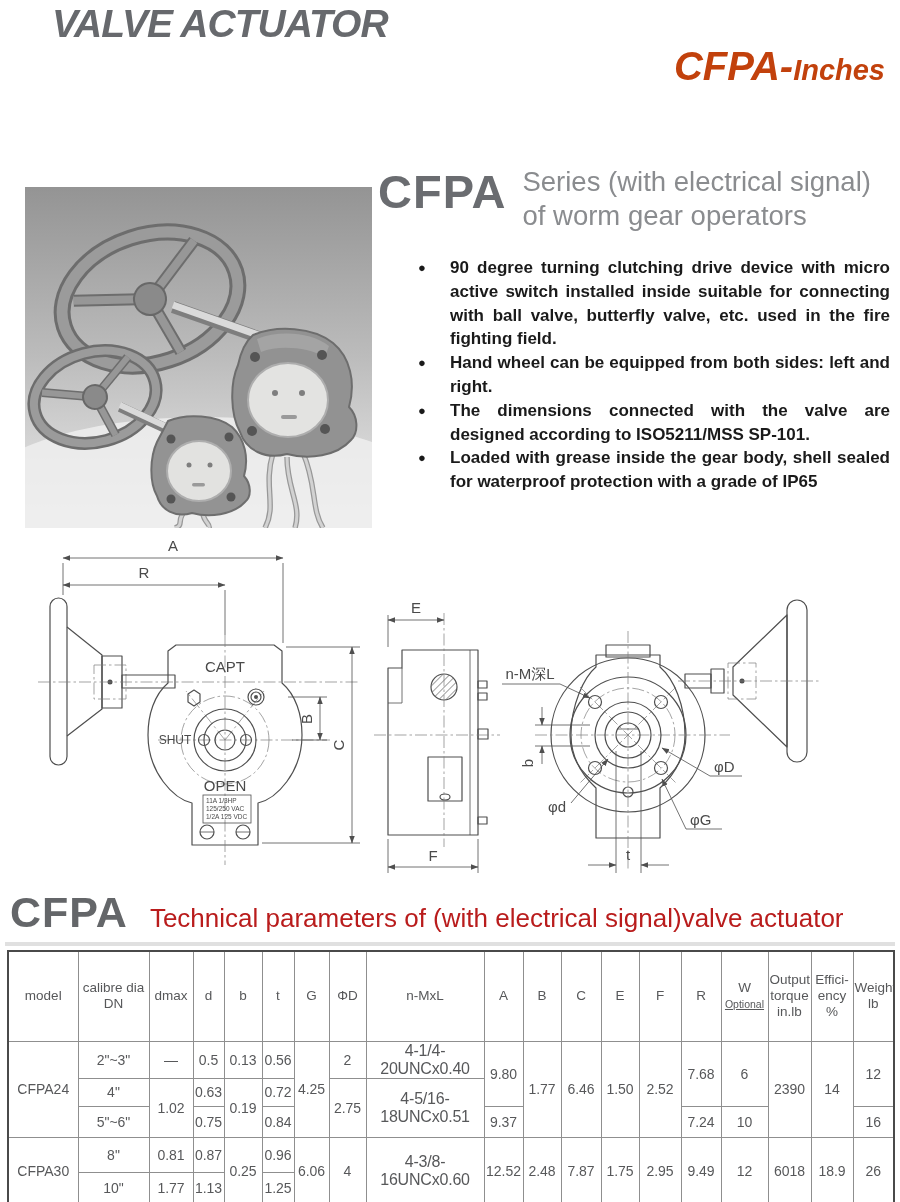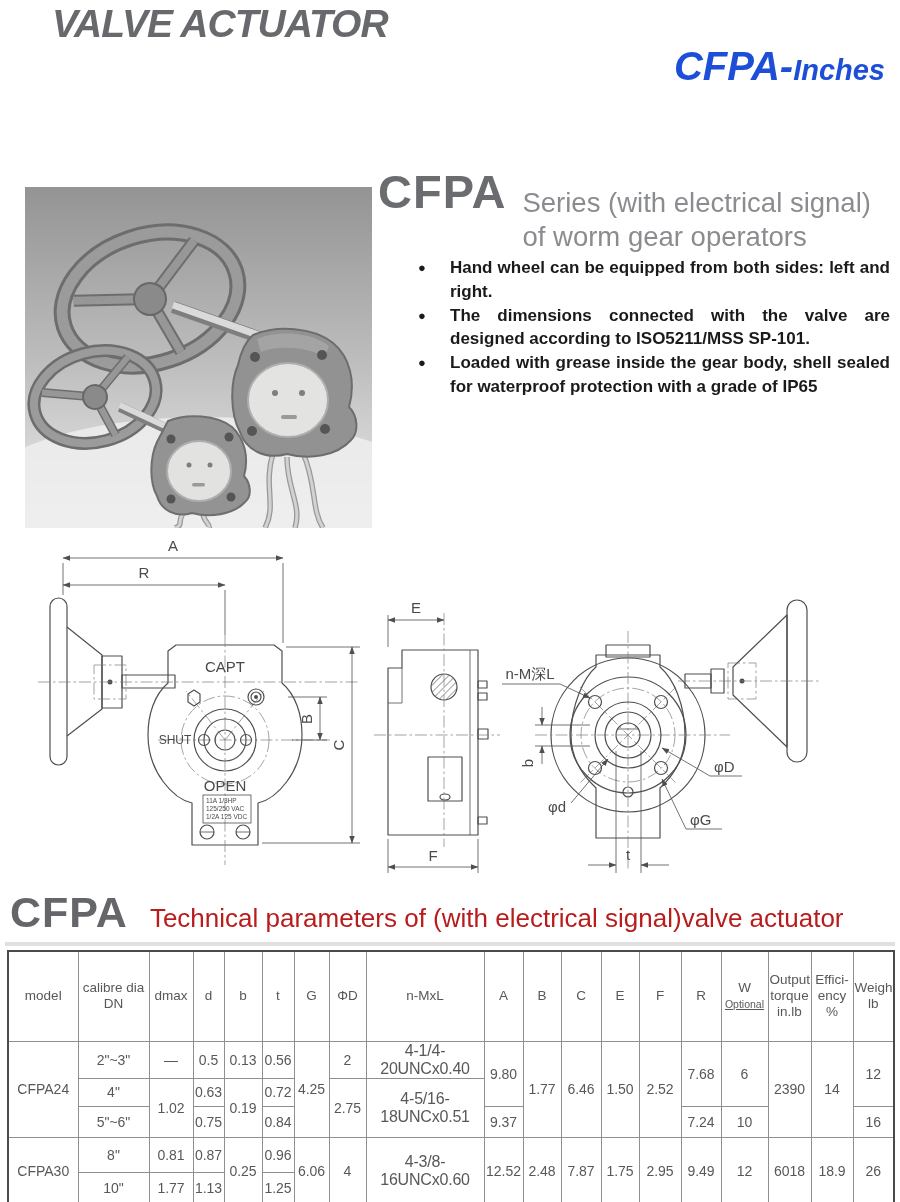--- a/index.html
+++ b/index.html
@@ -3,32 +3,32 @@
 <meta charset="utf-8">
 <style>
   html,body{margin:0;padding:0;background:#fff;}
   .page{position:relative;width:900px;height:1202px;background:#fff;overflow:hidden;
         font-family:"Liberation Sans",sans-serif;}
 
   
   .title{position:absolute;left:52px;top:2px;margin:0;font-size:39px;font-weight:bold;
          font-style:italic;letter-spacing:-1px;color:#67696d;white-space:nowrap;}
   .subtitle{position:absolute;left:560px;top:44px;width:325px;text-align:right;
-            font-style:italic;font-weight:bold;color:#1d4ed8;white-space:nowrap;}
+            font-style:italic;font-weight:bold;color:#c2410c;white-space:nowrap;}
   .subtitle .model{font-size:40px;}
   .subtitle .unit{font-size:29px;}
 
   
   .photo{position:absolute;left:25px;top:187px;width:347px;height:341px;margin:0;}
   .photo svg{display:block;}
 
   
   .intro-head{position:absolute;left:378px;top:164px;display:flex;gap:16px;}
   .intro-head h2{margin:0;font-size:47px;font-weight:bold;color:#6a6c70;letter-spacing:1px;}
-  .series-desc{margin-top:22px;font-size:27.5px;line-height:34px;color:#8a8c8f;}
+  .series-desc{margin-top:1px;font-size:27.5px;line-height:34px;color:#8a8c8f;}
   .features{position:absolute;left:412px;top:256px;width:478px;margin:0;padding:0;
             list-style:none;}
   .features li{position:relative;padding-left:38px;font-size:17px;font-weight:bold;
                color:#1a1a1a;line-height:23.8px;text-align:justify;}
   .features li::before{content:"●";position:absolute;left:6px;top:0;font-size:13px;}
 
   
   .drawings{position:absolute;left:30px;top:535px;width:860px;height:345px;}
   .ol{fill:none;stroke:#4f4f4f;stroke-width:1.2;stroke-linejoin:round;}
   .thin{fill:none;stroke:#4f4f4f;stroke-width:0.8;}
@@ -161,20 +161,21 @@
   </figure>
 
   <div class="intro-head">
     <h2>CFPA</h2>
     <div class="series-desc">
       <div>Series (with electrical signal)</div>
       <div>of worm gear operators</div>
     </div>
   </div>
   <ul class="features">
+      <li>90 degree turning clutching drive device with micro active switch installed inside suitable for connecting with ball valve, butterfly valve, etc. used in the fire fighting field.</li>
       <li>Hand wheel can be equipped from both sides: left and right.</li>
       <li>The dimensions connected with the valve are designed according to ISO5211/MSS SP-101.</li>
       <li>Loaded with grease inside the gear body, shell sealed for waterproof protection with a grade of IP65</li>
     </ul>
 
   <div class="drawings">
     <svg width="860" height="345" viewBox="0 0 860 345">
       <defs>
         <marker id="ar" viewBox="0 0 10 10" refX="9" refY="5" markerWidth="10" markerHeight="10" orient="auto-start-reverse">
             <path d="M0,1.5 L9.5,5 L0,8.5 z" fill="#4f4f4f"></path>

